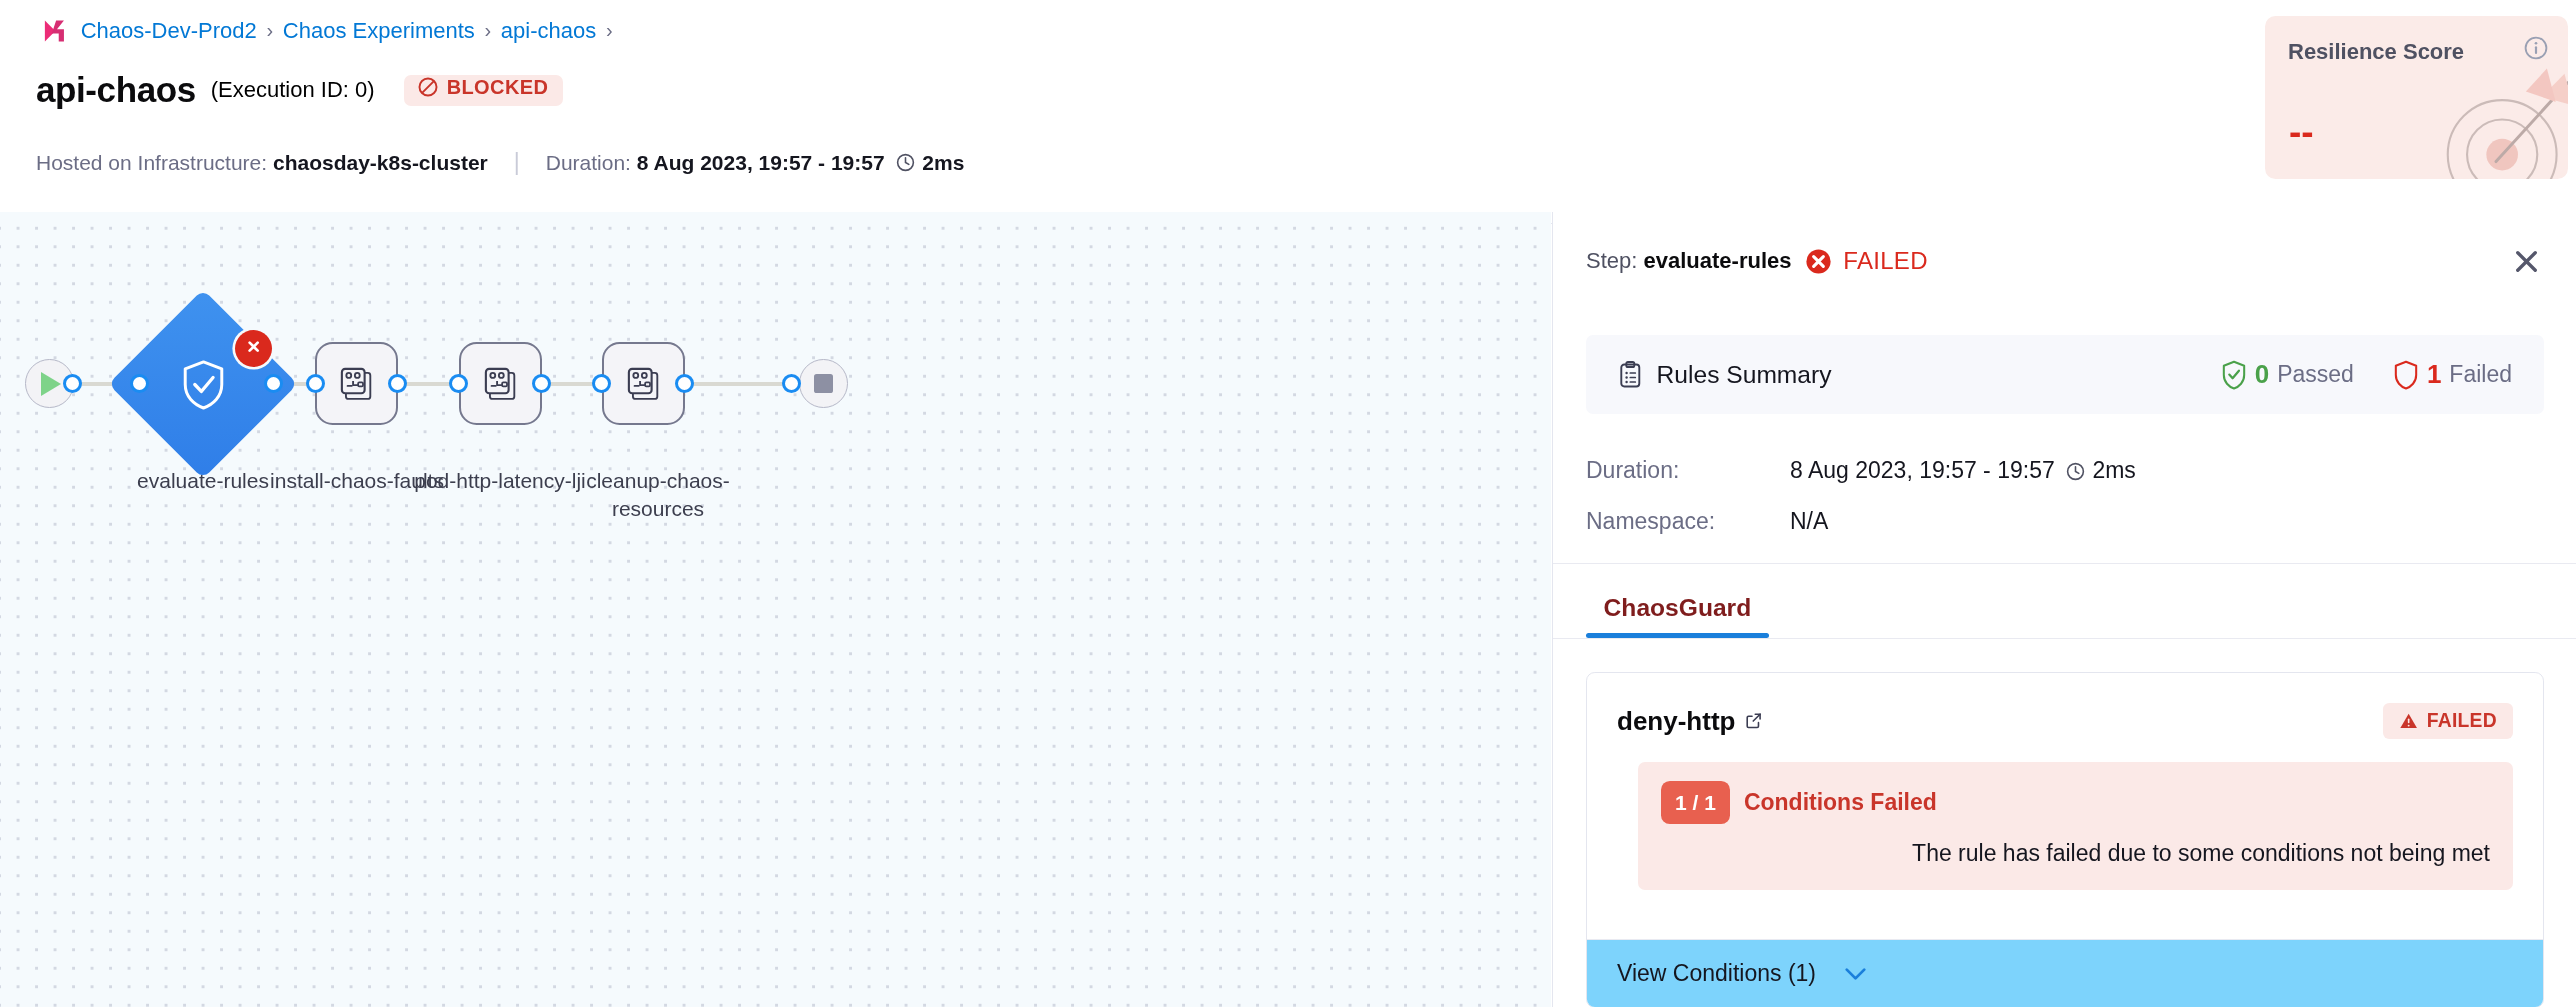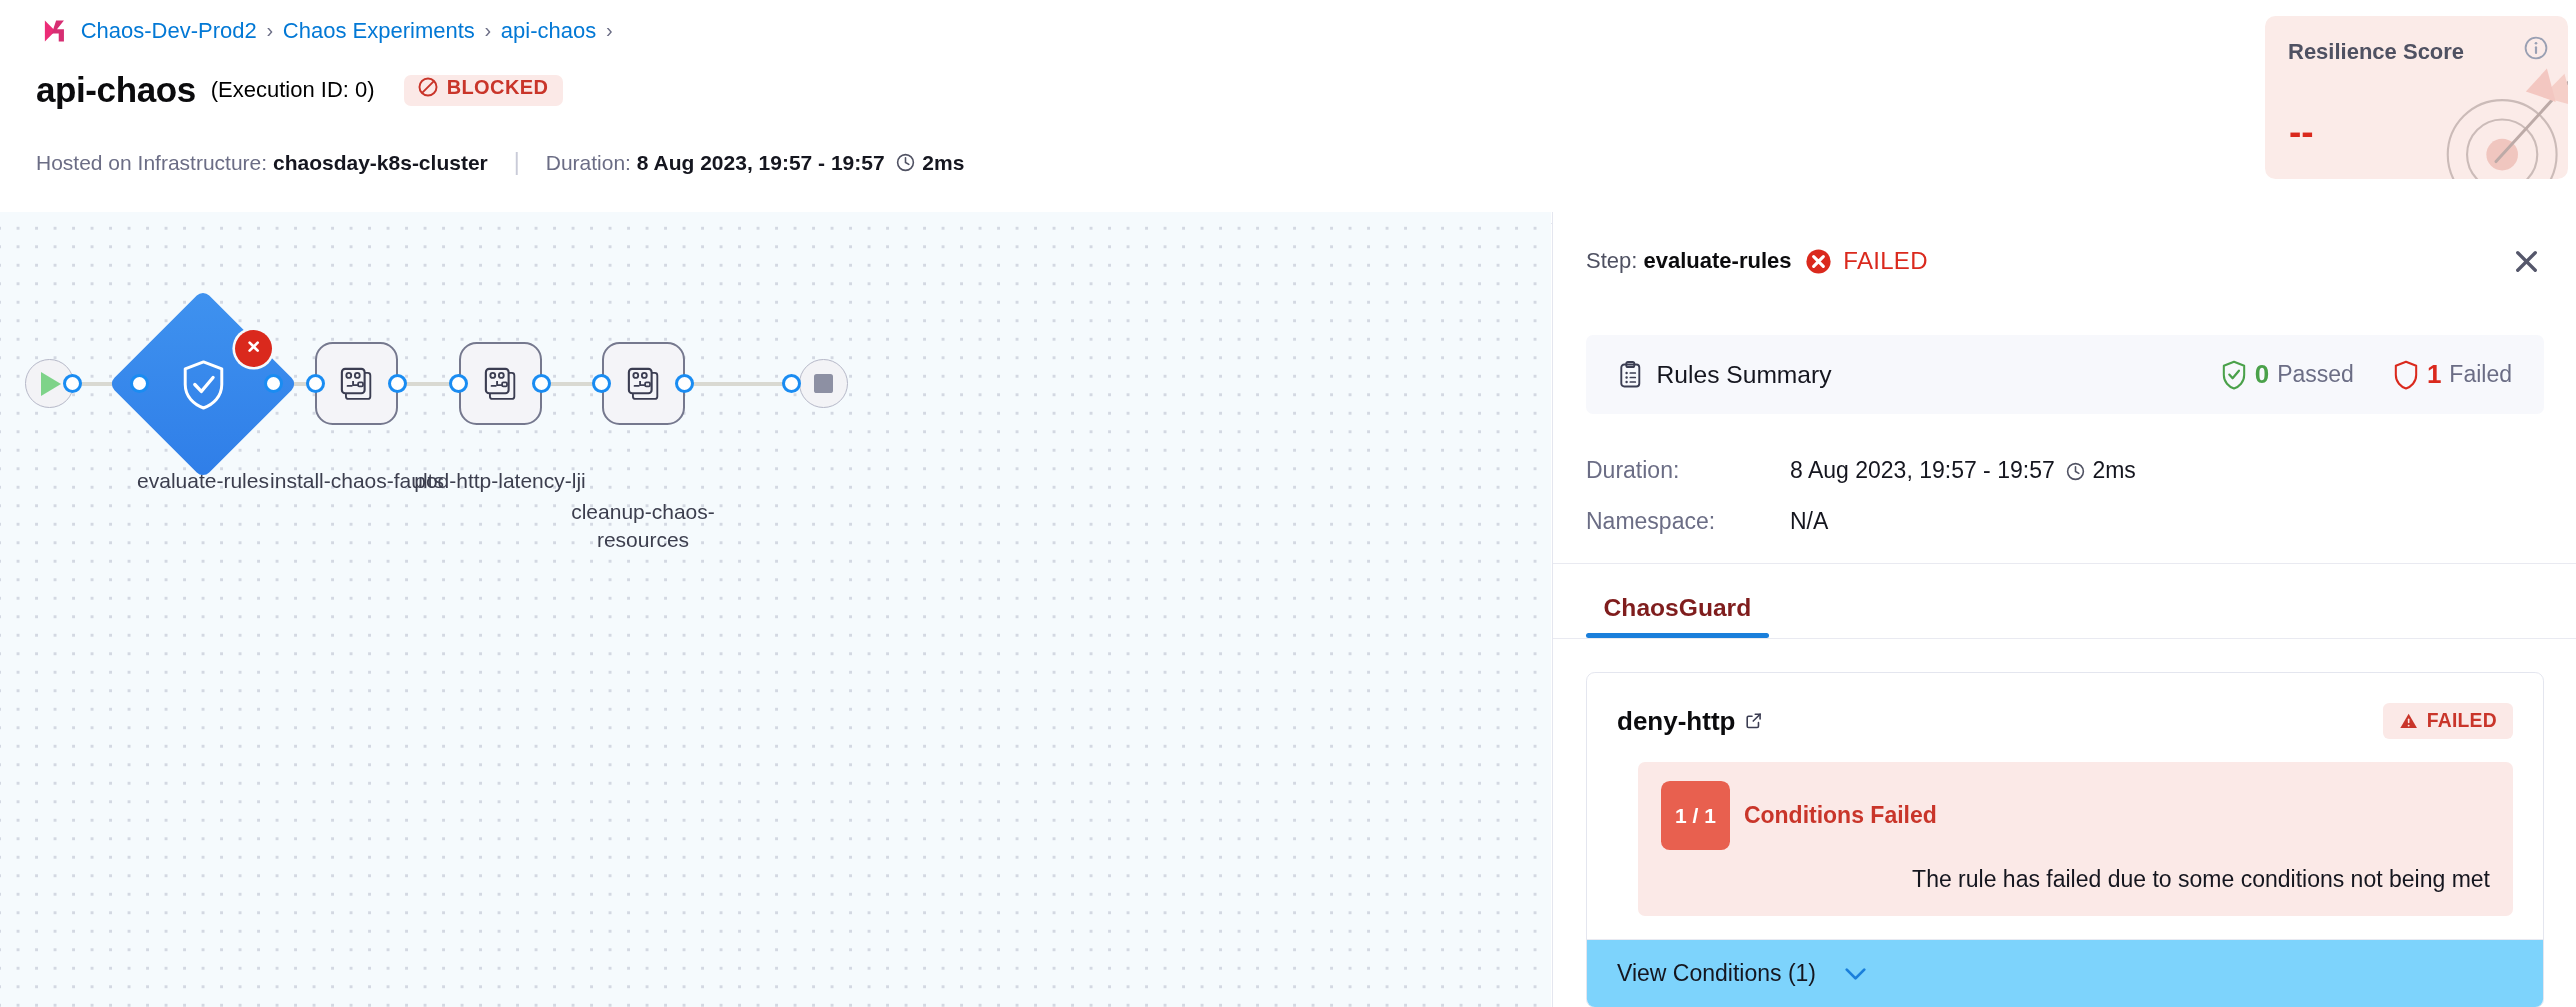--- a/index.html
+++ b/index.html
@@ -188,21 +188,21 @@
   }
   .warn-ic { width:19.3px; height:17.6px; display:block; }
 
   .cond-box {
     margin:23px 30px 0 51px; background:#fbe9e7; border-radius:7px;
     padding:19.3px 23px 23px 23px;
   }
   .cond-top { display:flex; align-items:center; gap:14px; }
   .cond-chip {
     background:#e8604f; color:#ffffff; font-size:21px; font-weight:700;
-    padding:22px 14px; border-radius:8.8px; line-height:1.2;
+    padding:9px 14px; border-radius:8.8px; line-height:1.2;
   }
   .cond-lbl { color:#c9352a; font-size:23px; font-weight:700; }
   .cond-desc { margin-top:16px; font-size:23px; color:#15161f; }
 
   .view-cond {
     position:absolute; left:0; bottom:0; width:100%; height:68px;
     background:#7dd3fc; border-top:0.9px solid #e9eaf1;
     display:flex; align-items:center; padding-left:30px; gap:28px;
   }
   .vc-text { font-size:23px; color:#15161f; }
@@ -350,21 +350,21 @@
         <rect x="6" y="6" width="28" height="30" rx="4" fill="none" stroke="#3b3d52" stroke-width="2.6"></rect>
         <path d="M34 11 h4 a3 3 0 0 1 3 3 v26 a3 3 0 0 1-3 3 H14 a3 3 0 0 1-3-3 v-3" fill="none" stroke="#3b3d52" stroke-width="2.3"></path>
         <circle cx="14.5" cy="14" r="3" fill="none" stroke="#3b3d52" stroke-width="2.3"></circle>
         <circle cx="25" cy="14" r="3" fill="none" stroke="#3b3d52" stroke-width="2.3"></circle>
         <path d="M19.8 21 v5 h7" fill="none" stroke="#3b3d52" stroke-width="2.3"></path>
         <rect x="26" y="22.5" width="6" height="5" rx="1.4" fill="none" stroke="#3b3d52" stroke-width="2.2"></rect>
         <path d="M13 27 h5" stroke="#3b3d52" stroke-width="2.3" stroke-linecap="round"></path>
       </svg>
     </div>
     <div class="port" style="left:675px;"></div>
-    <div class="node-label" style="left:542px;margin-top:31px;">cleanup-chaos-resources</div>
+    <div class="node-label" style="left:557px;">cleanup-chaos-resources</div>
 
     <div class="edge" style="left:684px; width:105px;"></div>
     <div class="port" style="left:782px;"></div>
     <div class="terminal" style="left:799px;">
       <div class="stop-sq"></div>
     </div>
   </div>
 
   <div class="panel">
 

